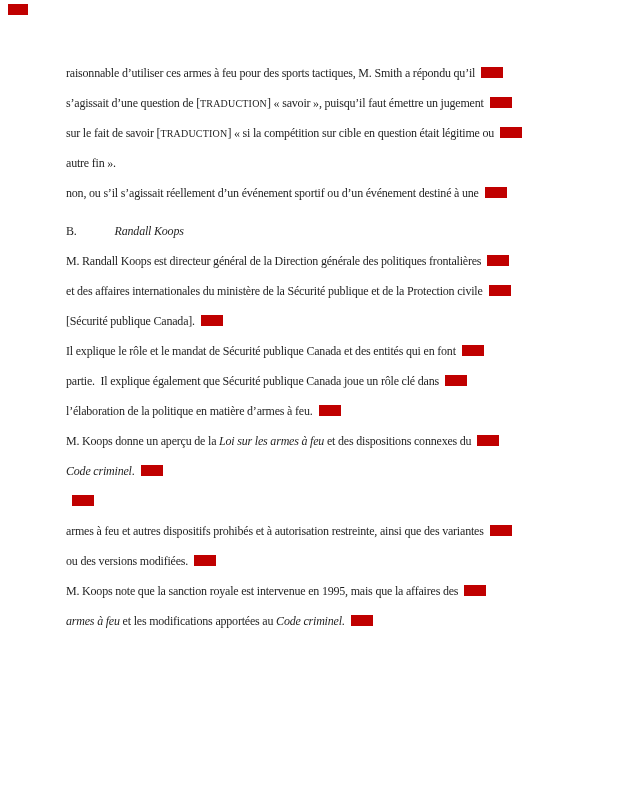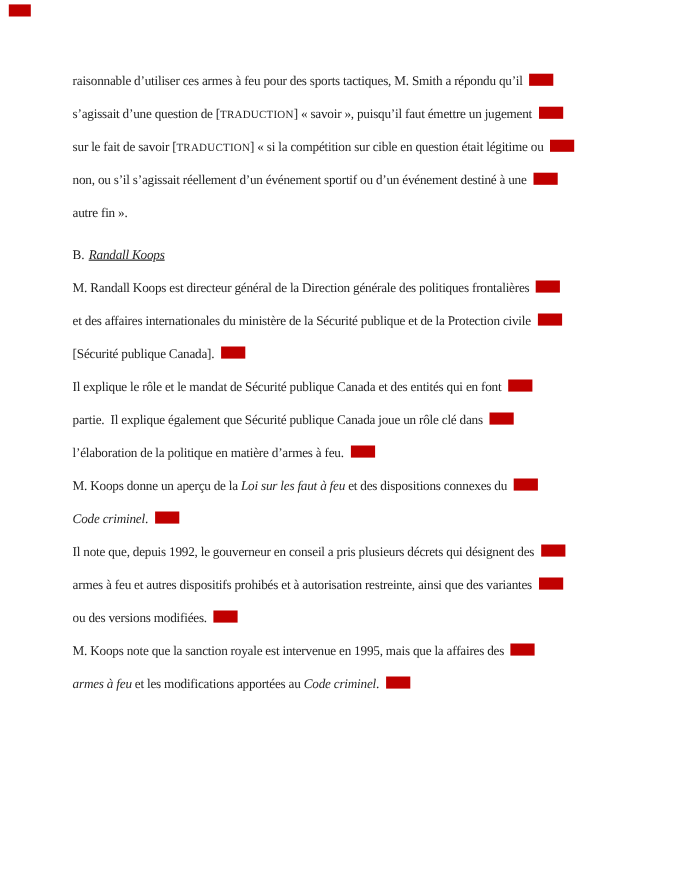--- a/index.html
+++ b/index.html
@@ -44,42 +44,42 @@
 </head>
 <body>
 
 <div class="page">
   <div class="corner-marker" style="background: rgb(192, 0, 0);"></div>
   <div class="content">
       <div class="block paragraph">
         <div class="line"><span class="seg">raisonnable d’utiliser ces armes à feu pour des sports tactiques, M. Smith a répondu qu’il</span><span class="red-marker" style="background: rgb(192, 0, 0);"></span></div>
         <div class="line"><span class="seg">s’agissait d’une question de [</span><span class="seg sc">TRADUCTION</span><span class="seg">] « savoir », puisqu’il faut émettre un jugement</span><span class="red-marker" style="background: rgb(192, 0, 0);"></span></div>
         <div class="line"><span class="seg">sur le fait de savoir [</span><span class="seg sc">TRADUCTION</span><span class="seg">] « si la compétition sur cible en question était légitime ou</span><span class="red-marker" style="background: rgb(192, 0, 0);"></span></div>
+        <div class="line"><span class="seg">autre fin ».</span></div>
         <div class="line"><span class="seg">non, ou s’il s’agissait réellement d’un événement sportif ou d’un événement destiné à une</span><span class="red-marker" style="background: rgb(192, 0, 0);"></span></div>
-        <div class="line"><span class="seg">autre fin ».</span></div>
       </div>
       <div class="block heading">
-        <div class="line"><span class="seg">B.</span><span class="seg i" style="margin-left: 4px; text-decoration: underline;">Randall Koops</span></div>
+        <div class="line"><span class="seg">B.</span><span class="seg i" style="margin-left: 38px;">Randall Koops</span></div>
       </div>
       <div class="block paragraph">
         <div class="line"><span class="seg">M. Randall Koops est directeur général de la Direction générale des politiques frontalières</span><span class="red-marker" style="background: rgb(192, 0, 0);"></span></div>
         <div class="line"><span class="seg">et des affaires internationales du ministère de la Sécurité publique et de la Protection civile</span><span class="red-marker" style="background: rgb(192, 0, 0);"></span></div>
         <div class="line"><span class="seg">[Sécurité publique Canada].</span><span class="red-marker" style="background: rgb(192, 0, 0);"></span></div>
       </div>
       <div class="block paragraph">
         <div class="line"><span class="seg">Il explique le rôle et le mandat de Sécurité publique Canada et des entités qui en font</span><span class="red-marker" style="background: rgb(192, 0, 0);"></span></div>
         <div class="line"><span class="seg">partie.  Il explique également que Sécurité publique Canada joue un rôle clé dans</span><span class="red-marker" style="background: rgb(192, 0, 0);"></span></div>
         <div class="line"><span class="seg">l’élaboration de la politique en matière d’armes à feu.</span><span class="red-marker" style="background: rgb(192, 0, 0);"></span></div>
       </div>
       <div class="block paragraph">
-        <div class="line"><span class="seg">M. Koops donne un aperçu de la </span><span class="seg i">Loi sur les faut à feu</span><span class="seg"> et des dispositions connexes du</span><span class="red-marker" style="background: rgb(192, 0, 0);"></span></div>
+        <div class="line"><span class="seg">M. Koops donne un aperçu de la </span><span class="seg i">Loi sur les armes à feu</span><span class="seg"> et des dispositions connexes du</span><span class="red-marker" style="background: rgb(192, 0, 0);"></span></div>
         <div class="line"><span class="seg i">Code criminel</span><span class="seg">.</span><span class="red-marker" style="background: rgb(192, 0, 0);"></span></div>
       </div>
       <div class="block paragraph">
-        <div class="line"><span class="seg">Il note que, depuis 1992, le gouverneur en conseil a pris plusieurs décrets qui désignent des</span><span class="red-marker" style="background: rgb(192, 0, 0);"></span></div>
+        <div class="line"><span class="red-marker" style="background: rgb(192, 0, 0);"></span></div>
         <div class="line"><span class="seg">armes à feu et autres dispositifs prohibés et à autorisation restreinte, ainsi que des variantes</span><span class="red-marker" style="background: rgb(192, 0, 0);"></span></div>
         <div class="line"><span class="seg">ou des versions modifiées.</span><span class="red-marker" style="background: rgb(192, 0, 0);"></span></div>
       </div>
       <div class="block paragraph">
         <div class="line"><span class="seg">M. Koops note que la sanction royale est intervenue en 1995, mais que la affaires des</span><span class="red-marker" style="background: rgb(192, 0, 0);"></span></div>
         <div class="line"><span class="seg i">armes à feu</span><span class="seg"> et les modifications apportées au </span><span class="seg i">Code criminel</span><span class="seg">.</span><span class="red-marker" style="background: rgb(192, 0, 0);"></span></div>
       </div>
     </div>
 </div>
 

